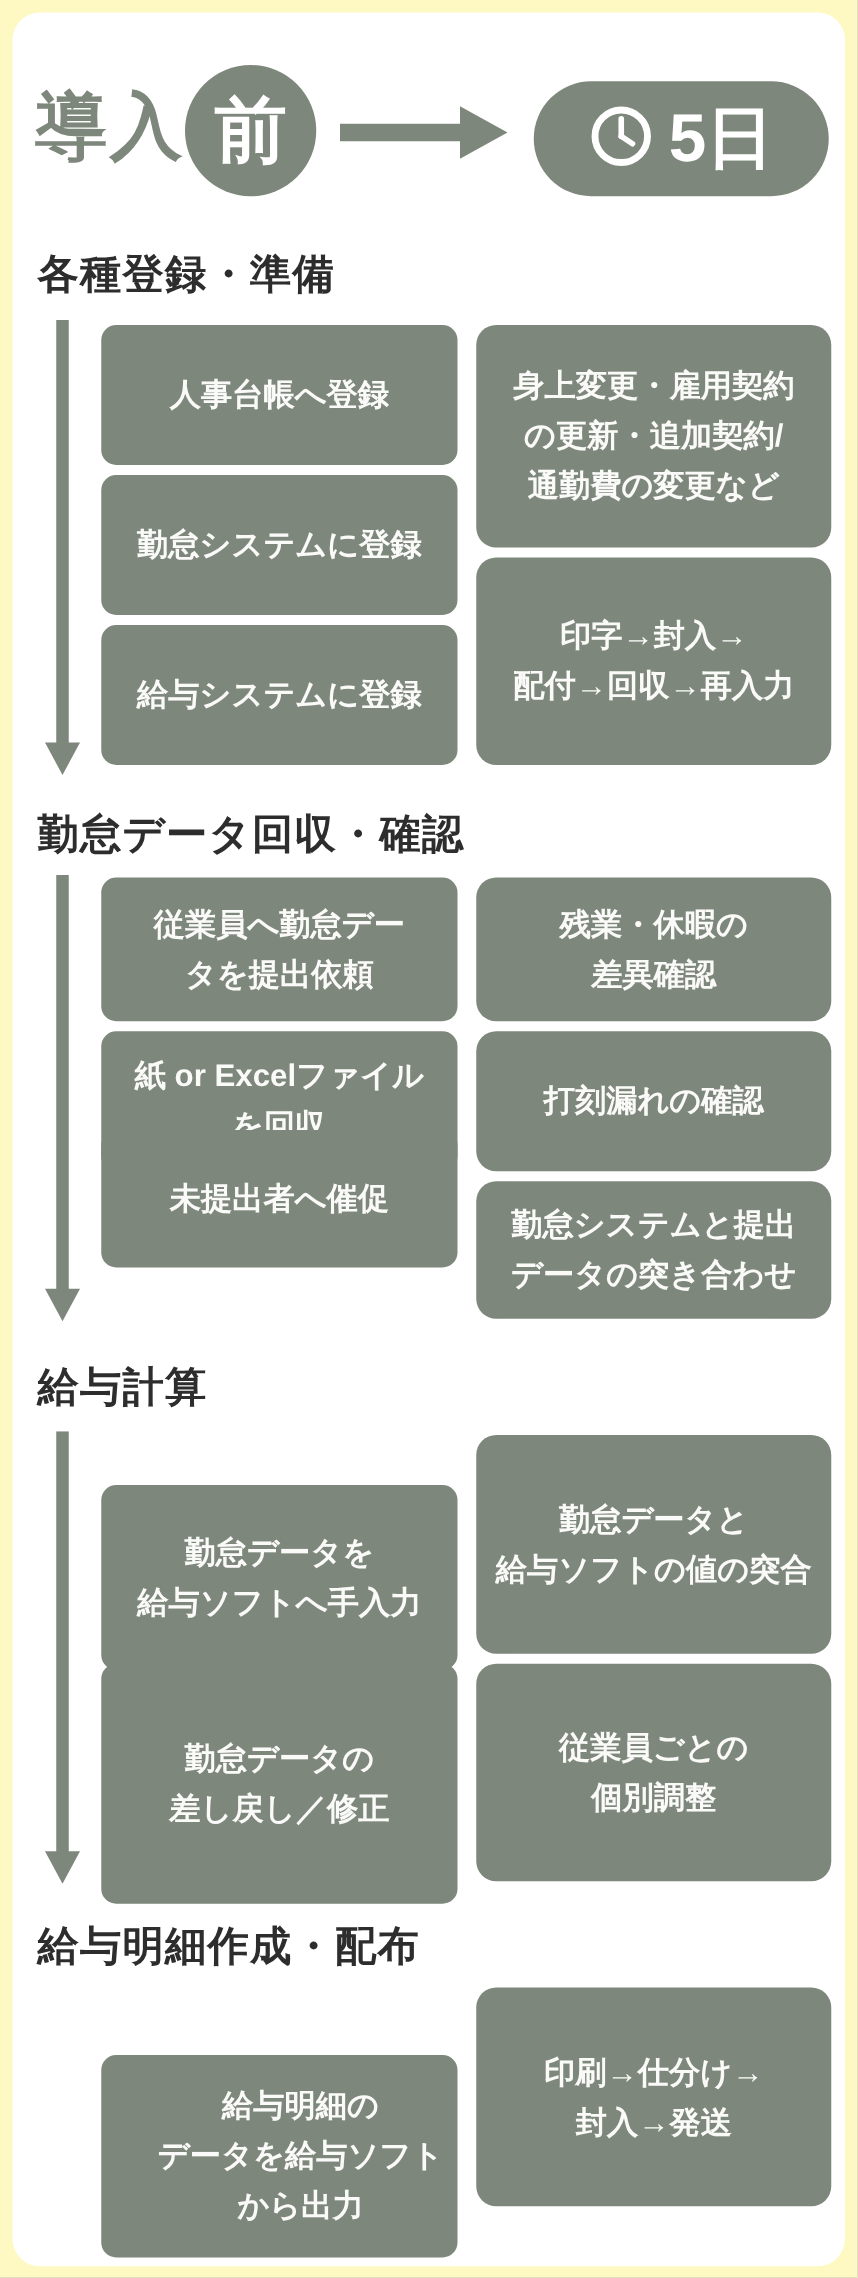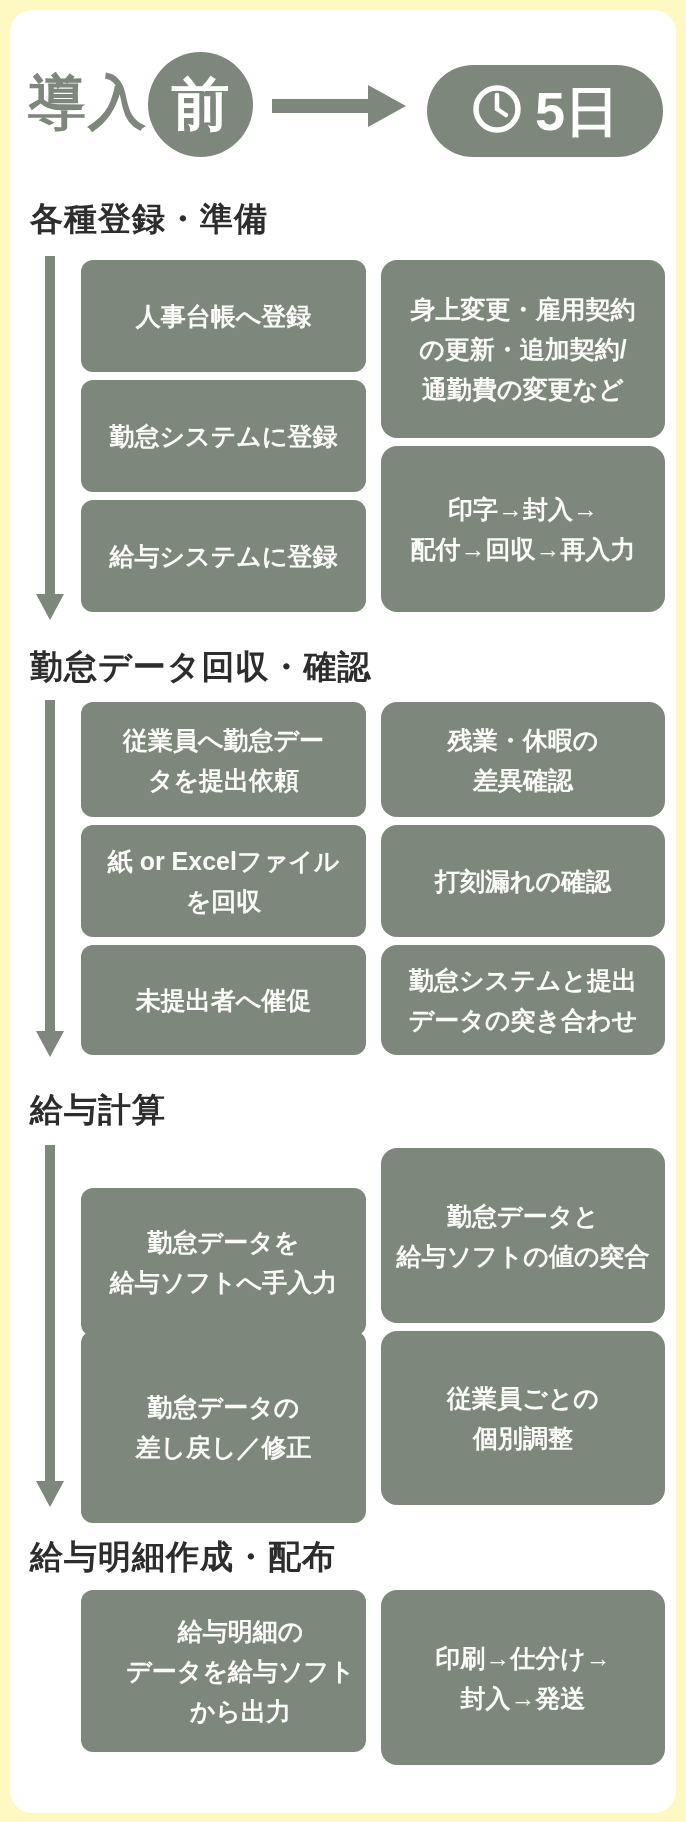--- a/index.html
+++ b/index.html
@@ -113,21 +113,21 @@
   <div class="v-arrow" style="top:700px;">
     <svg width="28" height="357" viewBox="0 0 28 357">
       <rect x="9" y="0" width="10" height="333" fill="#7E877B"></rect>
       <polygon points="0,331 28,331 14,357" fill="#7E877B"></polygon>
     </svg>
   </div>
   <div class="box col-l" style="top:702px;height:115px;">従業員へ勤怠デー
 タを提出依頼</div>
   <div class="box col-l" style="top:825px;height:112px;">紙 or Excelファイル
 を回収</div>
-  <div class="box col-l" style="top:945px;height:110px;">未提出者へ催促</div>
+  <div class="box col-l" style="top:904px;height:110px;">未提出者へ催促</div>
   <div class="box col-r" style="top:702px;height:115px;">残業・休暇の
 差異確認</div>
   <div class="box col-r" style="top:825px;height:112px;">打刻漏れの確認</div>
   <div class="box col-r" style="top:945px;height:110px;">勤怠システムと提出
 データの突き合わせ</div>
 
   <div class="sec-title" style="top:1091px;">給与計算</div>
   <div class="v-arrow" style="top:1145px;">
     <svg width="28" height="362" viewBox="0 0 28 362">
       <rect x="9" y="0" width="10" height="338" fill="#7E877B"></rect>
@@ -137,18 +137,18 @@
   <div class="box col-l" style="top:1188px;height:148px;">勤怠データを
 給与ソフトへ手入力</div>
   <div class="box col-l" style="top:1331px;height:192px;">勤怠データの
 差し戻し／修正</div>
   <div class="box col-r" style="top:1148px;height:175px;">勤怠データと
 給与ソフトの値の突合</div>
   <div class="box col-r" style="top:1331px;height:174px;">従業員ごとの
 個別調整</div>
 
   <div class="sec-title" style="top:1538px;">給与明細作成・配布</div>
-  <div class="box col-l" style="top:1590px;height:162px;padding-left:40px;">給与明細の
+  <div class="box col-l" style="top:1644px;height:162px;padding-left:40px;">給与明細の
 データを給与ソフト
 から出力</div>
   <div class="box col-r" style="top:1590px;height:175px;">印刷→仕分け→
 封入→発送</div>
 </div>
 
 </body></html>

